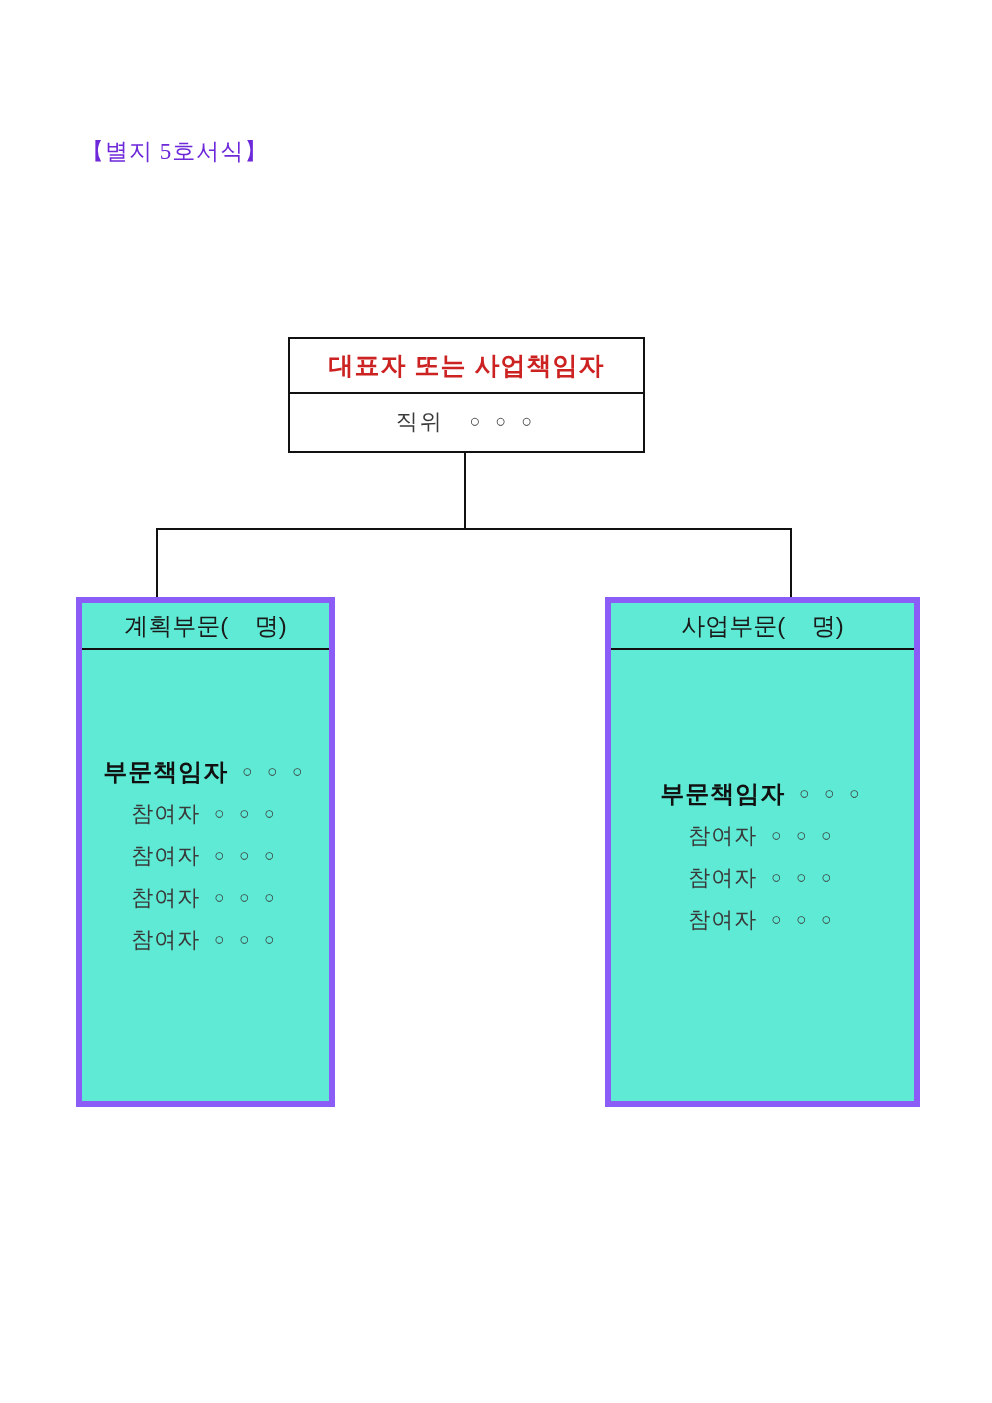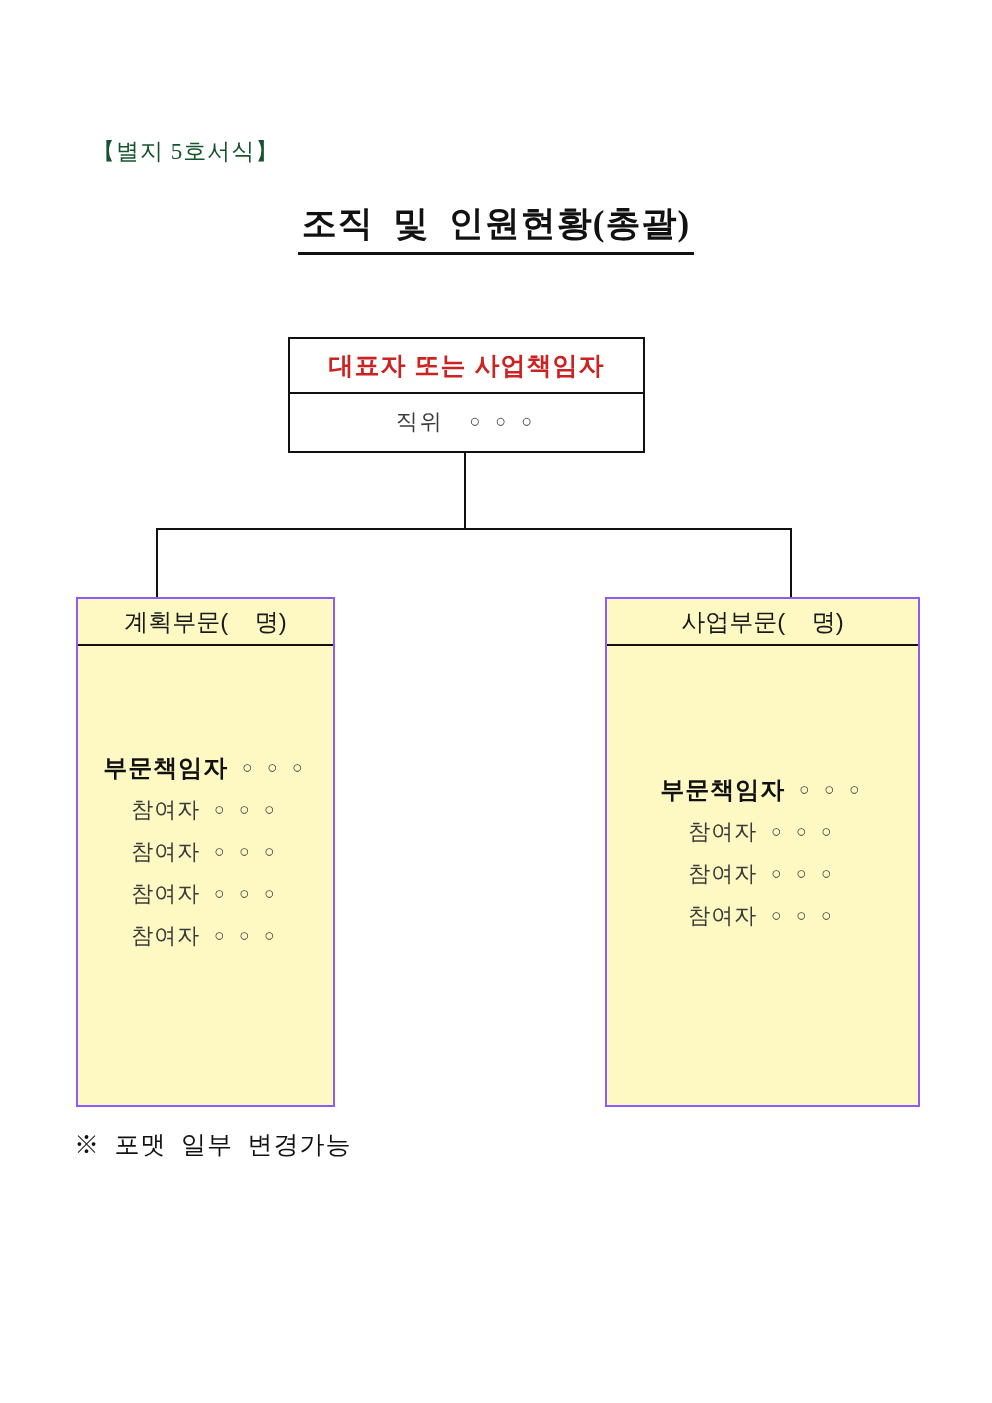--- a/index.html
+++ b/index.html
@@ -10,25 +10,25 @@
   }
   .page {
     position: relative;
     width: 992px;
     height: 1403px;
     background: #ffffff;
     overflow: hidden;
   }
   .form-tag {
     position: absolute;
-    left: 92px;
+    left: 81px;
     top: 136px;
     font-size: 23px;
     letter-spacing: 1px;
-    color: #14532d;
+    color: #6d28d9;
     white-space: pre;
   }
   .title-wrap {
     position: absolute;
     left: 0;
     top: 200px;
     width: 100%;
     text-align: center;
   }
   .title {
@@ -83,22 +83,22 @@
     white-space: pre;
   }
   .line {
     position: absolute;
     background: #111;
   }
   .dept-box {
     position: absolute;
     top: 597px;
     height: 510px;
-    border: 2px solid #8b5cf6;
-    background: #fef9c3;
+    border: 6px solid #8b5cf6;
+    background: #5eead4;
   }
   .dept-box.left  { left: 76px;  width: 259px; }
   .dept-box.right { left: 605px; width: 315px; }
   .dept-header {
     height: 47px;
     border-bottom: 2px solid #111;
     display: flex;
     align-items: center;
     justify-content: center;
     font-size: 24px;
@@ -136,23 +136,20 @@
     white-space: pre;
   }
 </style>
 </head>
 <body>
 
 <div class="page">
 
   <div class="form-tag">【별지 5호서식】</div>
 
-  <div class="title-wrap">
-    <h1 class="title">조직  및  인원현황(총괄)</h1>
-  </div>
 
   <div class="root-box sans">
     <div class="root-header" style="color:#cc2222;">대표자 또는 사업책임자</div>
     <div class="root-body">
       <span class="pos-label">직위</span>
       <span class="circles">○ ○ ○</span>
     </div>
   </div>
 
   <div class="line" style="left:464px; top:453px; width:2px; height:76px;"></div>
@@ -201,15 +198,14 @@
         <span class="member-label">참여자</span>
         <span class="circles">○ ○ ○</span>
       </div>
       <div class="row">
         <span class="member-label">참여자</span>
         <span class="circles">○ ○ ○</span>
       </div>
     </div>
   </div>
 
-  <div class="footnote">※  포맷  일부  변경가능</div>
 
 </div>
 
 </body></html>

